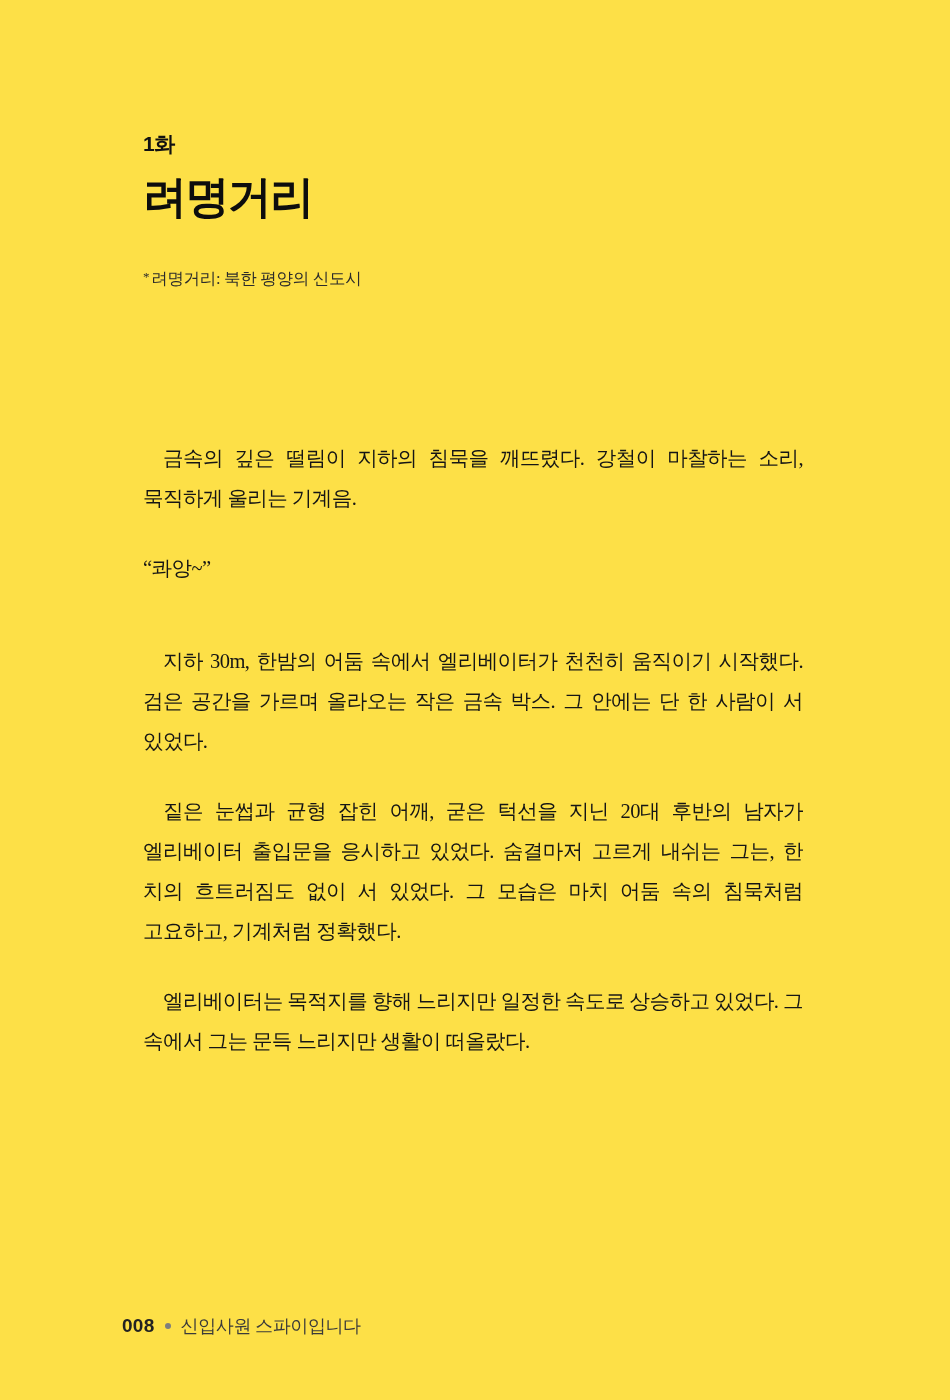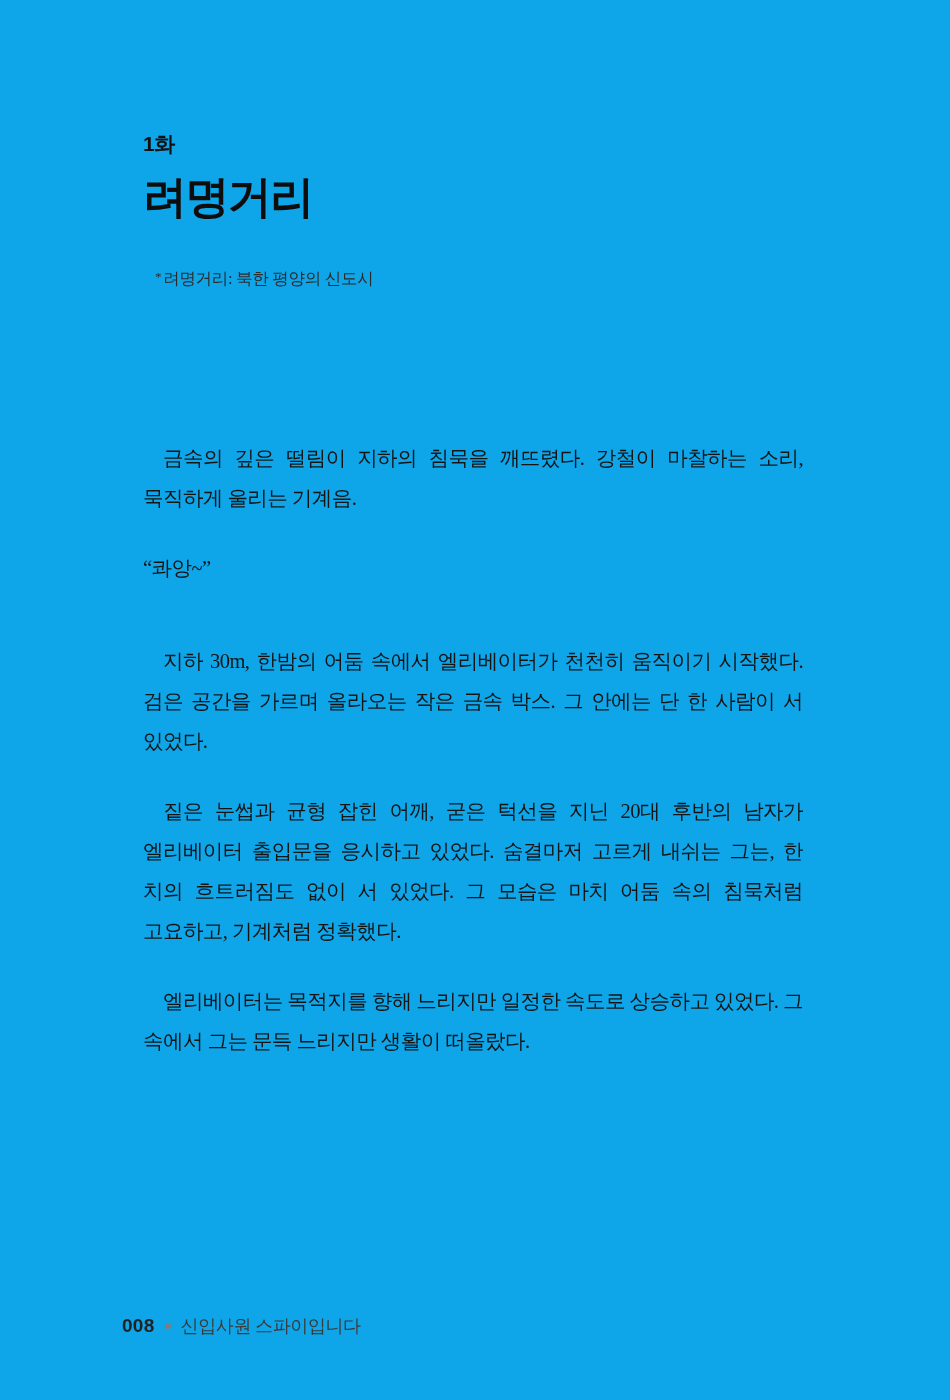--- a/index.html
+++ b/index.html
@@ -12,21 +12,21 @@
     height: 1400px;
     position: relative;
     font-family: "Liberation Serif", "DejaVu Serif", serif;
     color: #1a1a1a;
     overflow: hidden;
   }
 
   .page {
     position: absolute;
     inset: 0;
-    background: #0ea5e9;
+    background: #fde047;
   }
 
   .content {
     position: absolute;
     left: 143px;
     top: 132px;
     width: 660px;
   }
 
   .chapter-number {
@@ -45,21 +45,21 @@
     font-size: 44px;
     letter-spacing: -1.6px;
     color: #0d0d0d;
     margin: 0 0 46px 0;
     line-height: 1.1;
   }
 
   .footnote {
     font-size: 16.5px;
     color: #2b2b2b;
-    margin: 12px;
+    margin: 0;
     line-height: 1.4;
     letter-spacing: -0.3px;
   }
   .footnote .star {
     font-size: 13px;
     vertical-align: 3px;
     margin-right: 2px;
   }
 
   .body-block {

